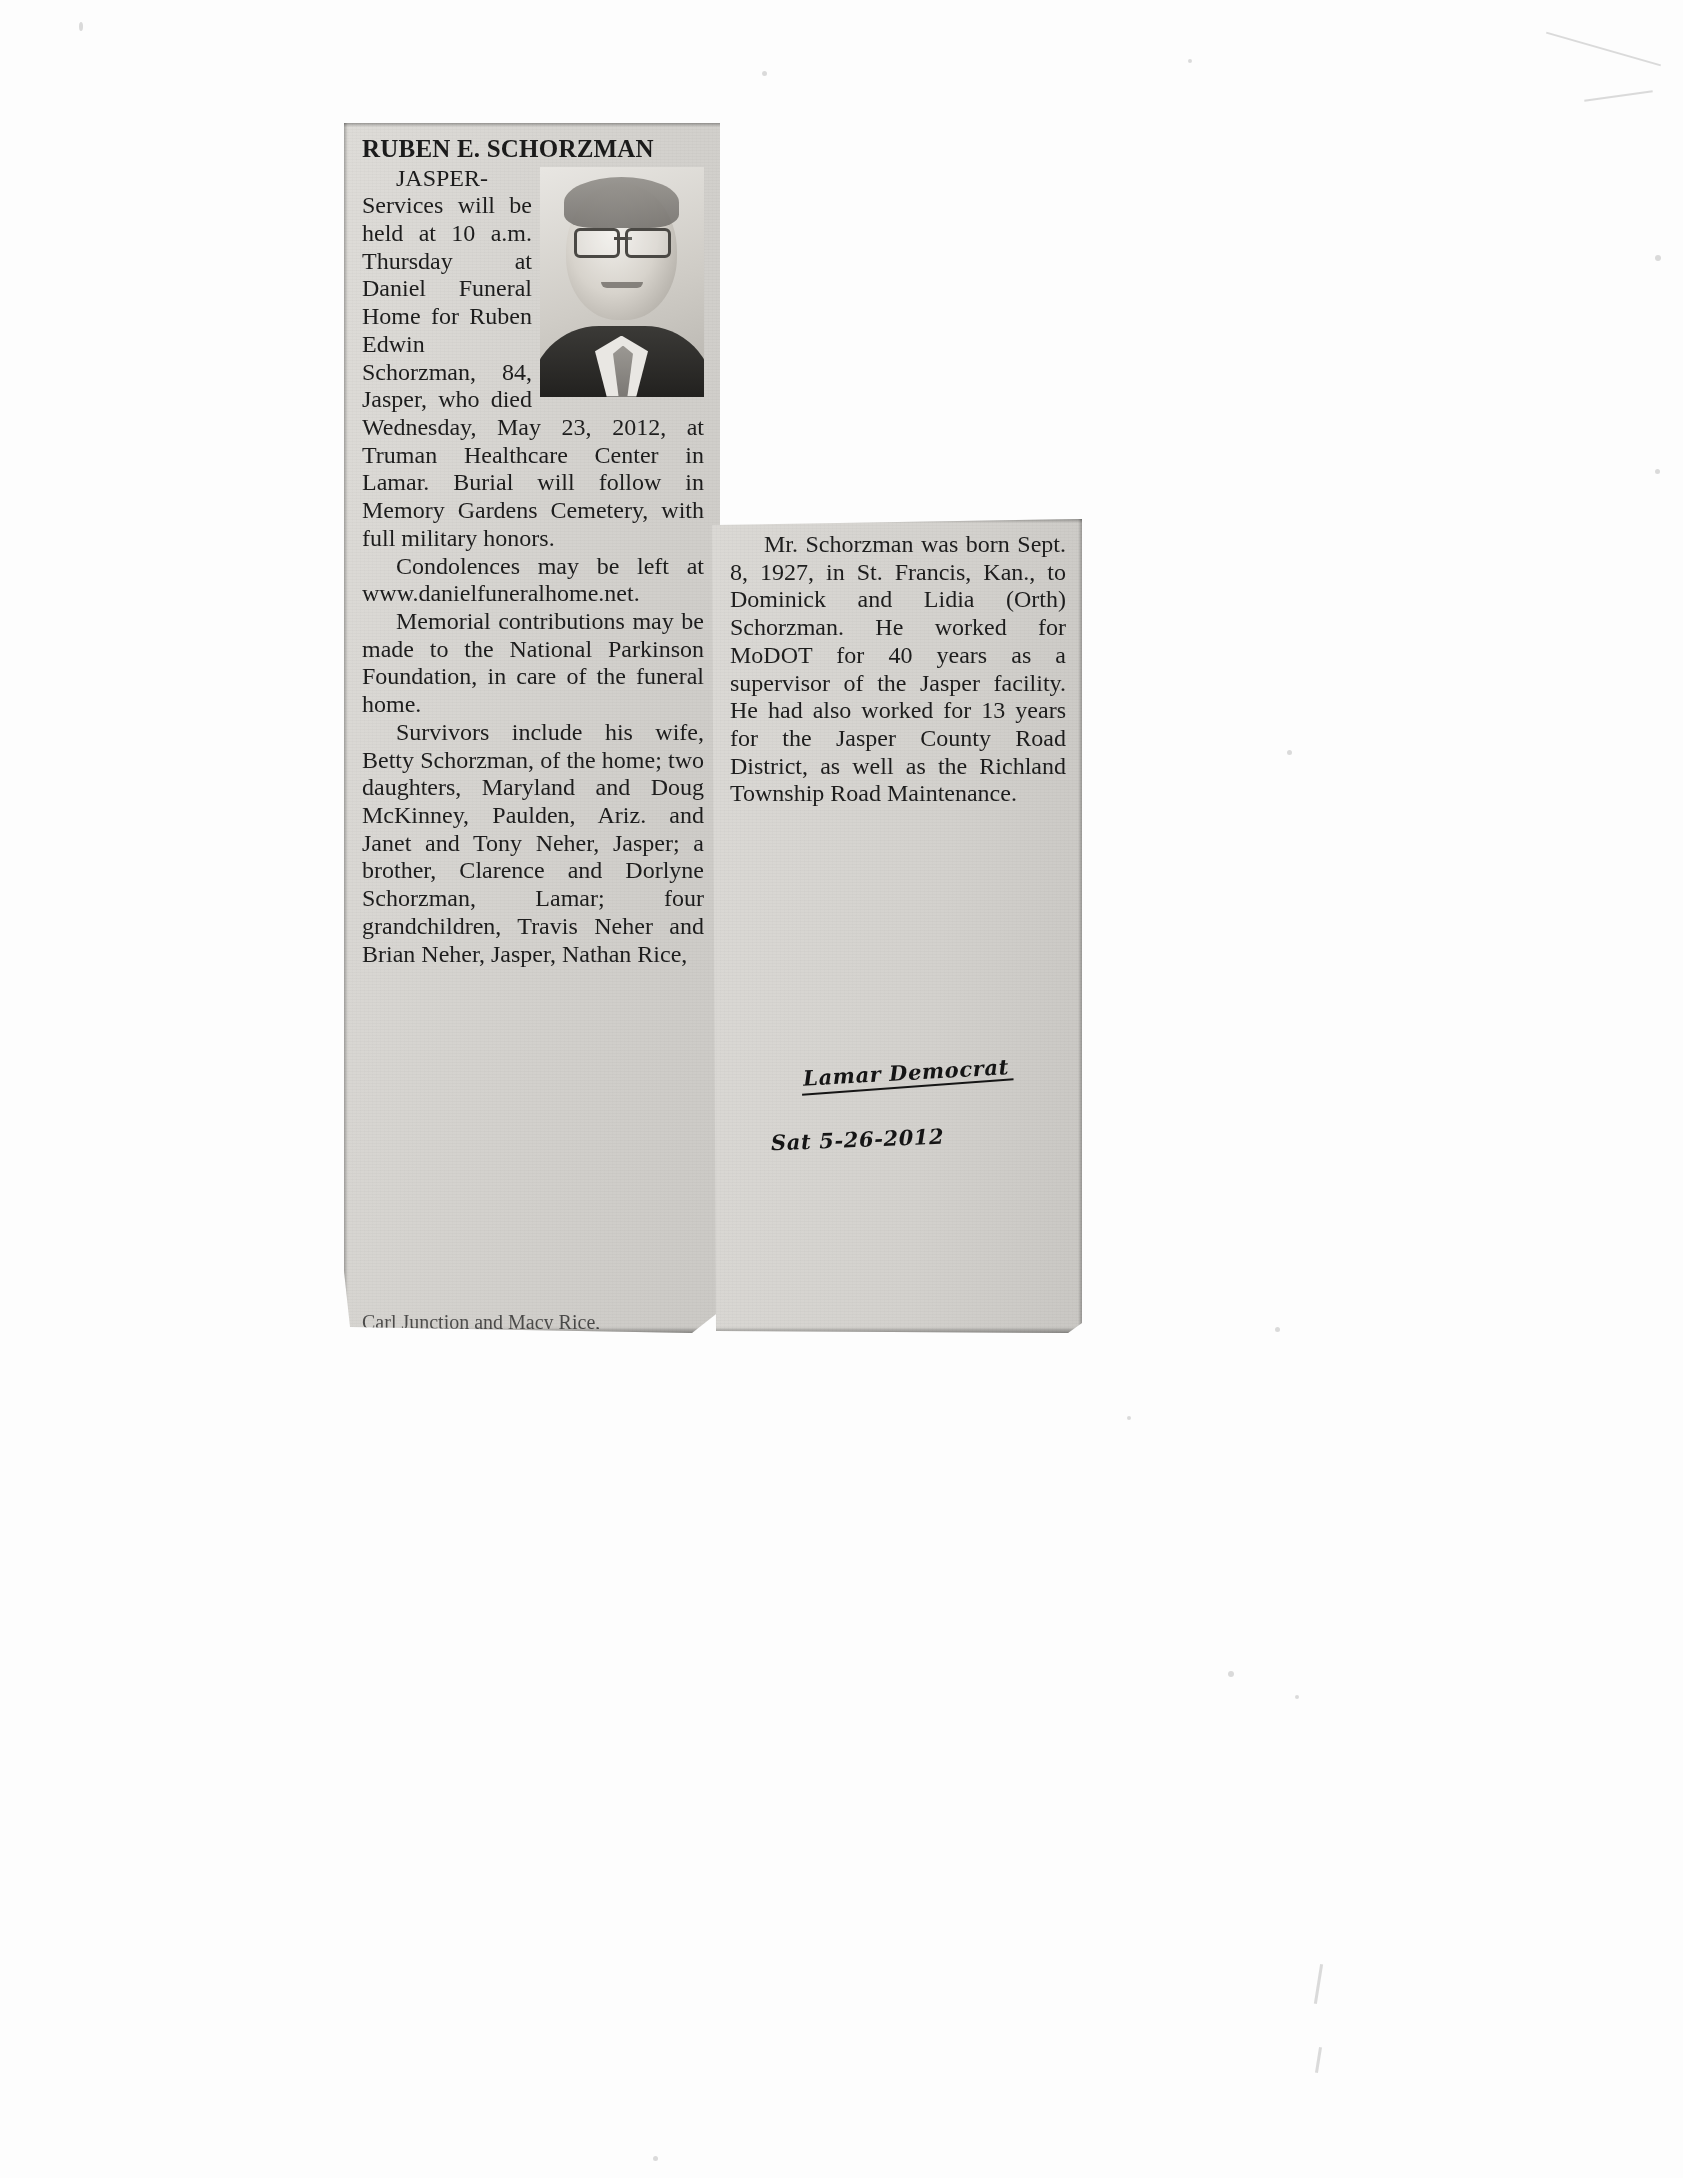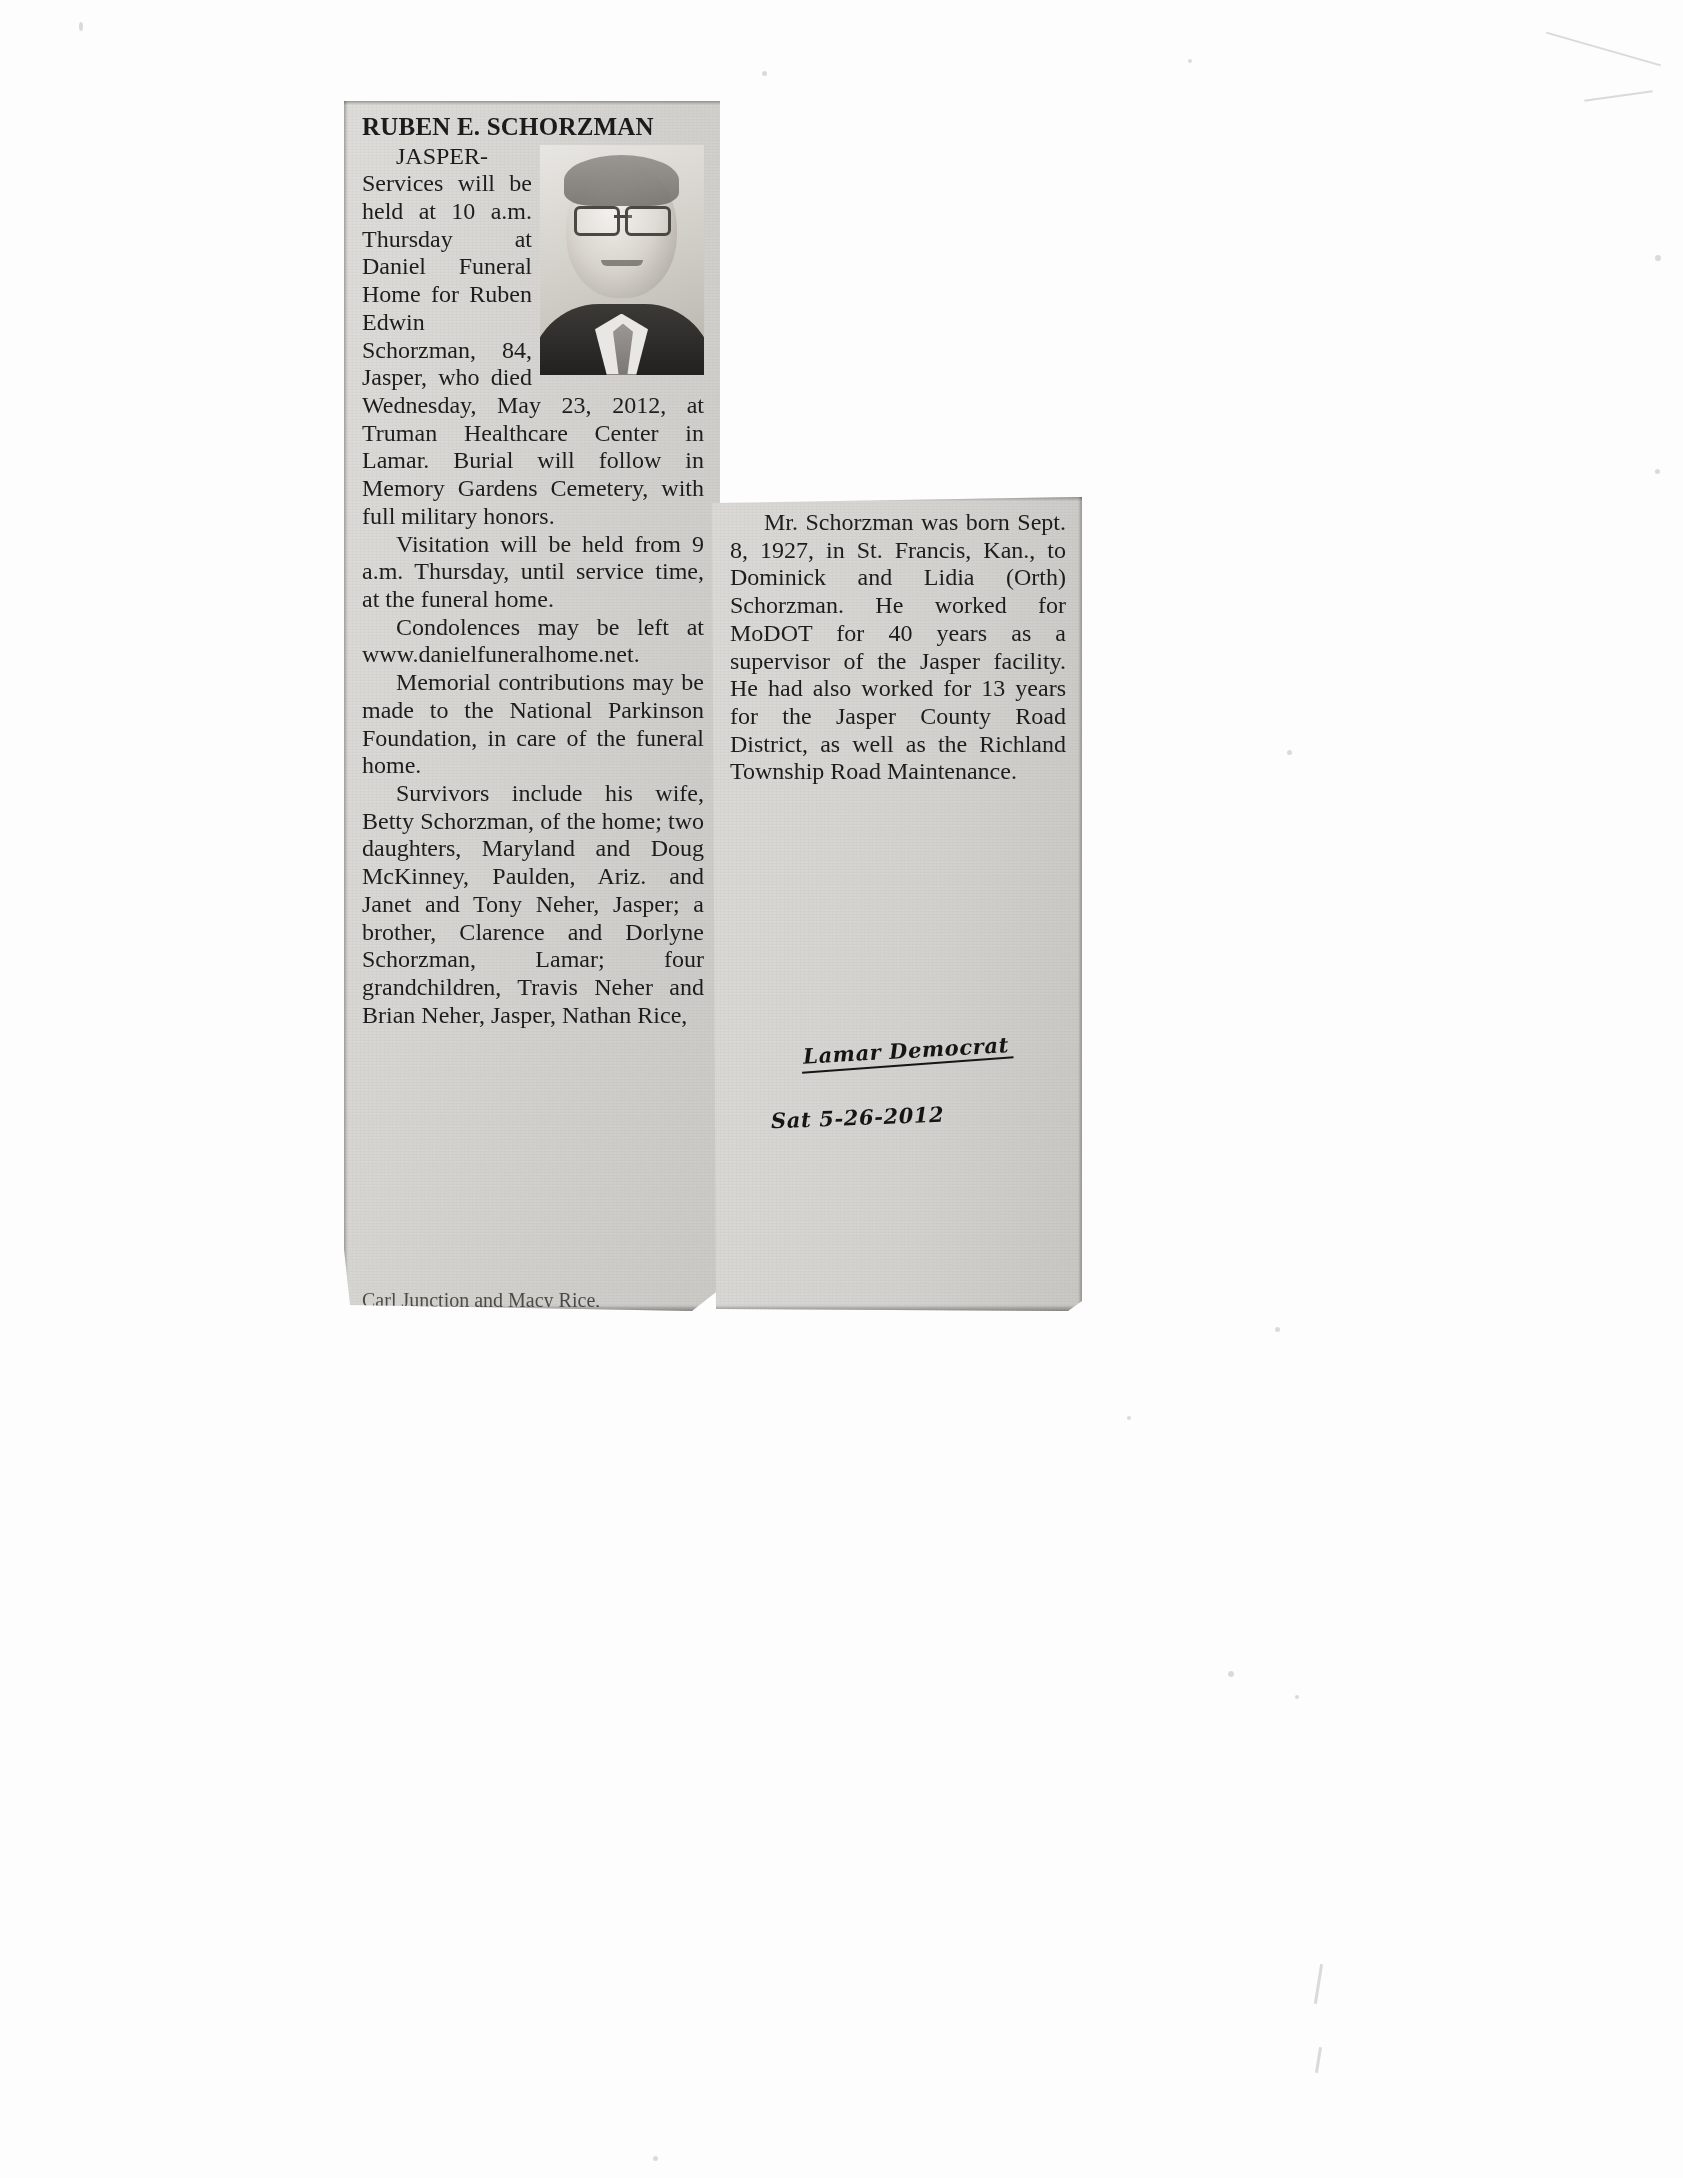--- a/index.html
+++ b/index.html
@@ -30,21 +30,21 @@
   .scratch {
     position: absolute;
     background: #b8b8b8;
     opacity: .5;
   }
 
   
   #clipping {
     position: absolute;
     left: 344px;
-    top: 101px;
+    top: 123px;
     width: 733px;
     height: 1228px;
   }
 
   .col {
     position: absolute;
     background: #d8d6d2;
     box-shadow: 0 0 2px rgba(0,0,0,.25);
   }
 
@@ -279,21 +279,20 @@
             <div class="glasses">
               <div class="lens l"></div>
               <div class="bridge"></div>
               <div class="lens r"></div>
             </div>
             <div class="mouth"></div>
           </div>
           <p class="body-text">JASPER-Services will be held at 10 a.m. Thursday at Daniel Funeral Home for Ruben Edwin Schorzman, 84, Jasper, who died Wednesday, May 23, 2012, at Truman Healthcare Center in Lamar. Burial will follow in Memory Gardens Cemetery, with full military honors.</p>
         </div>
 
-        <p class="body-text">Visitation will be held from 9 a.m. Thursday, until service time, at the funeral home.</p>
         <p class="body-text">Condolences may be left at www.danielfuneralhome.net.</p>
         <p class="body-text">Memorial contributions may be made to the National Parkinson Foundation, in care of the funeral home.</p>
         <p class="body-text">Survivors include his wife, Betty Schorzman, of the home; two daughters, Maryland and Doug McKinney, Paulden, Ariz. and Janet and Tony Neher, Jasper; a brother, Clarence and Dorlyne Schorzman, Lamar; four grandchildren, Travis Neher and Brian Neher, Jasper, Nathan Rice,</p>
       </div>
 
       <div class="hidden-clip-row">Carl Junction and Macy Rice,</div>
     </div>
 
     <div class="col" id="col-right">
       <div class="paper-texture"></div>

